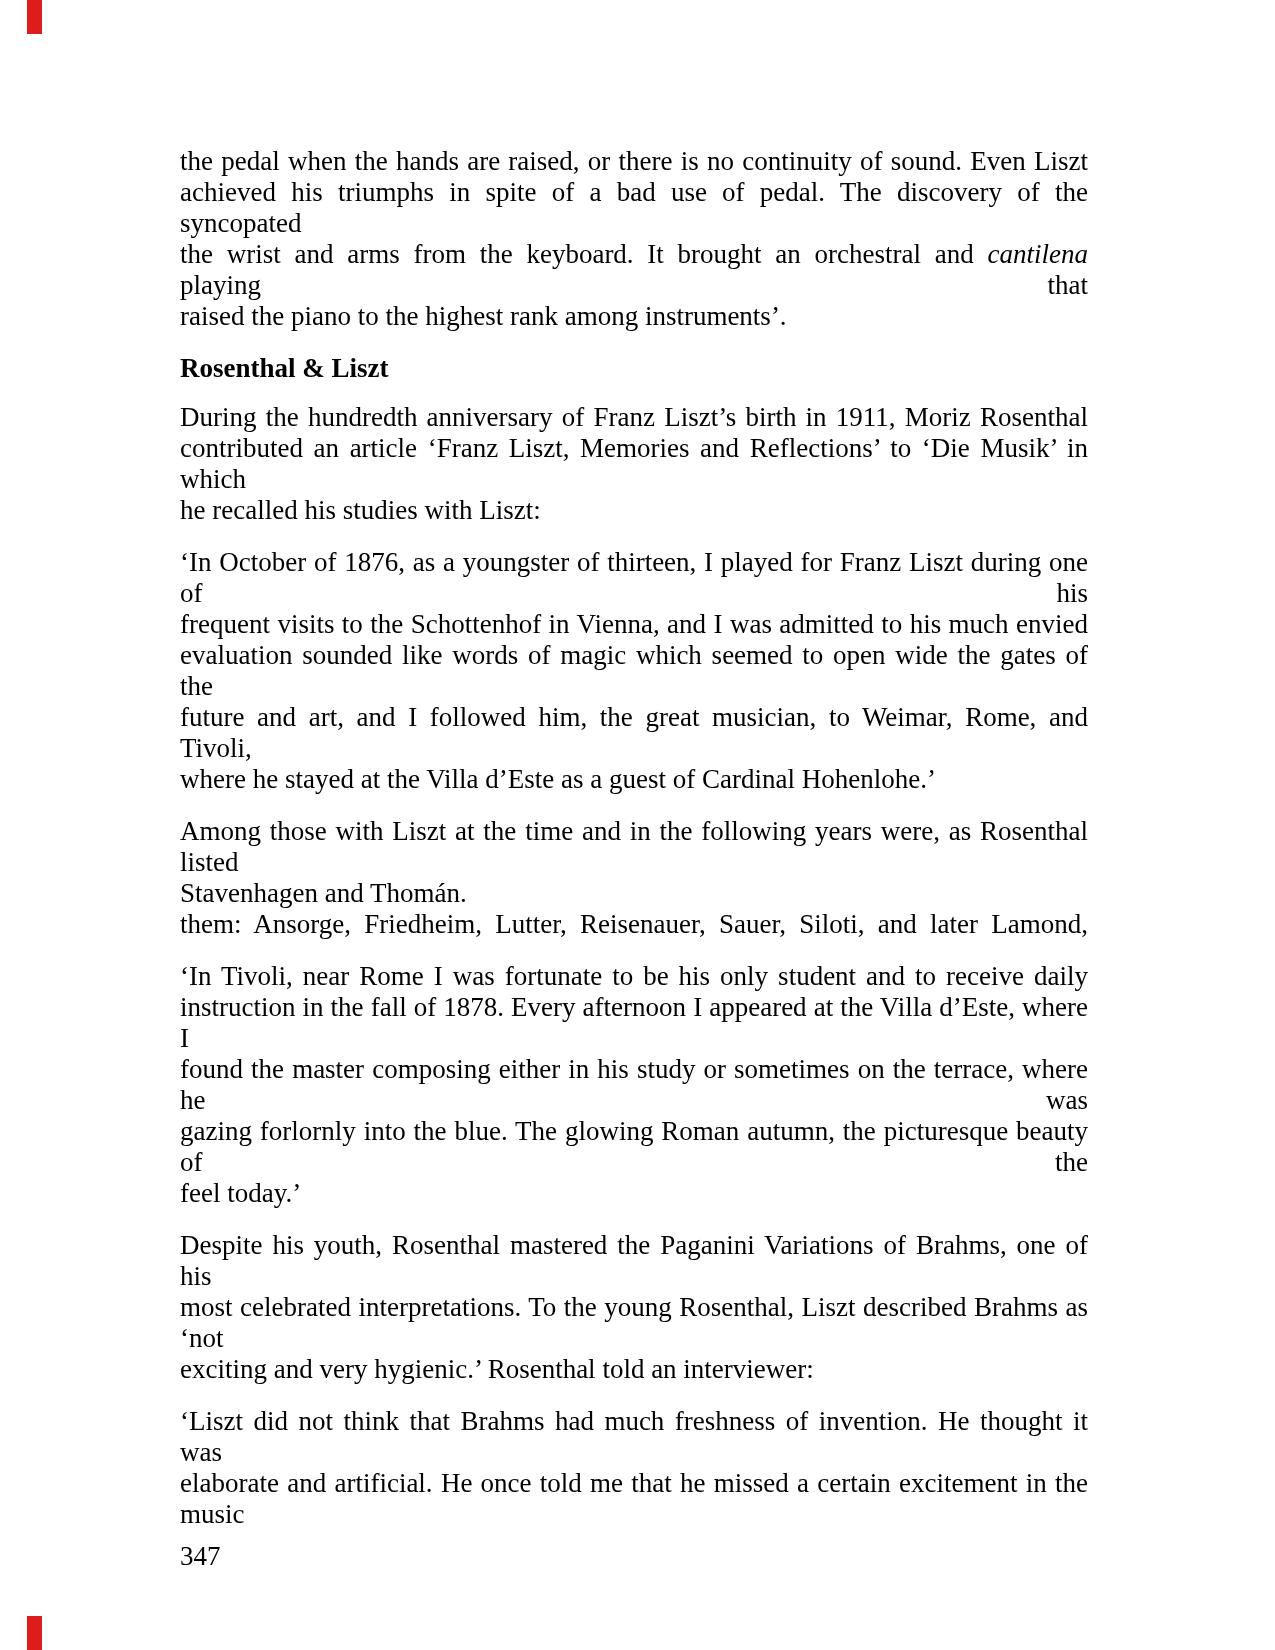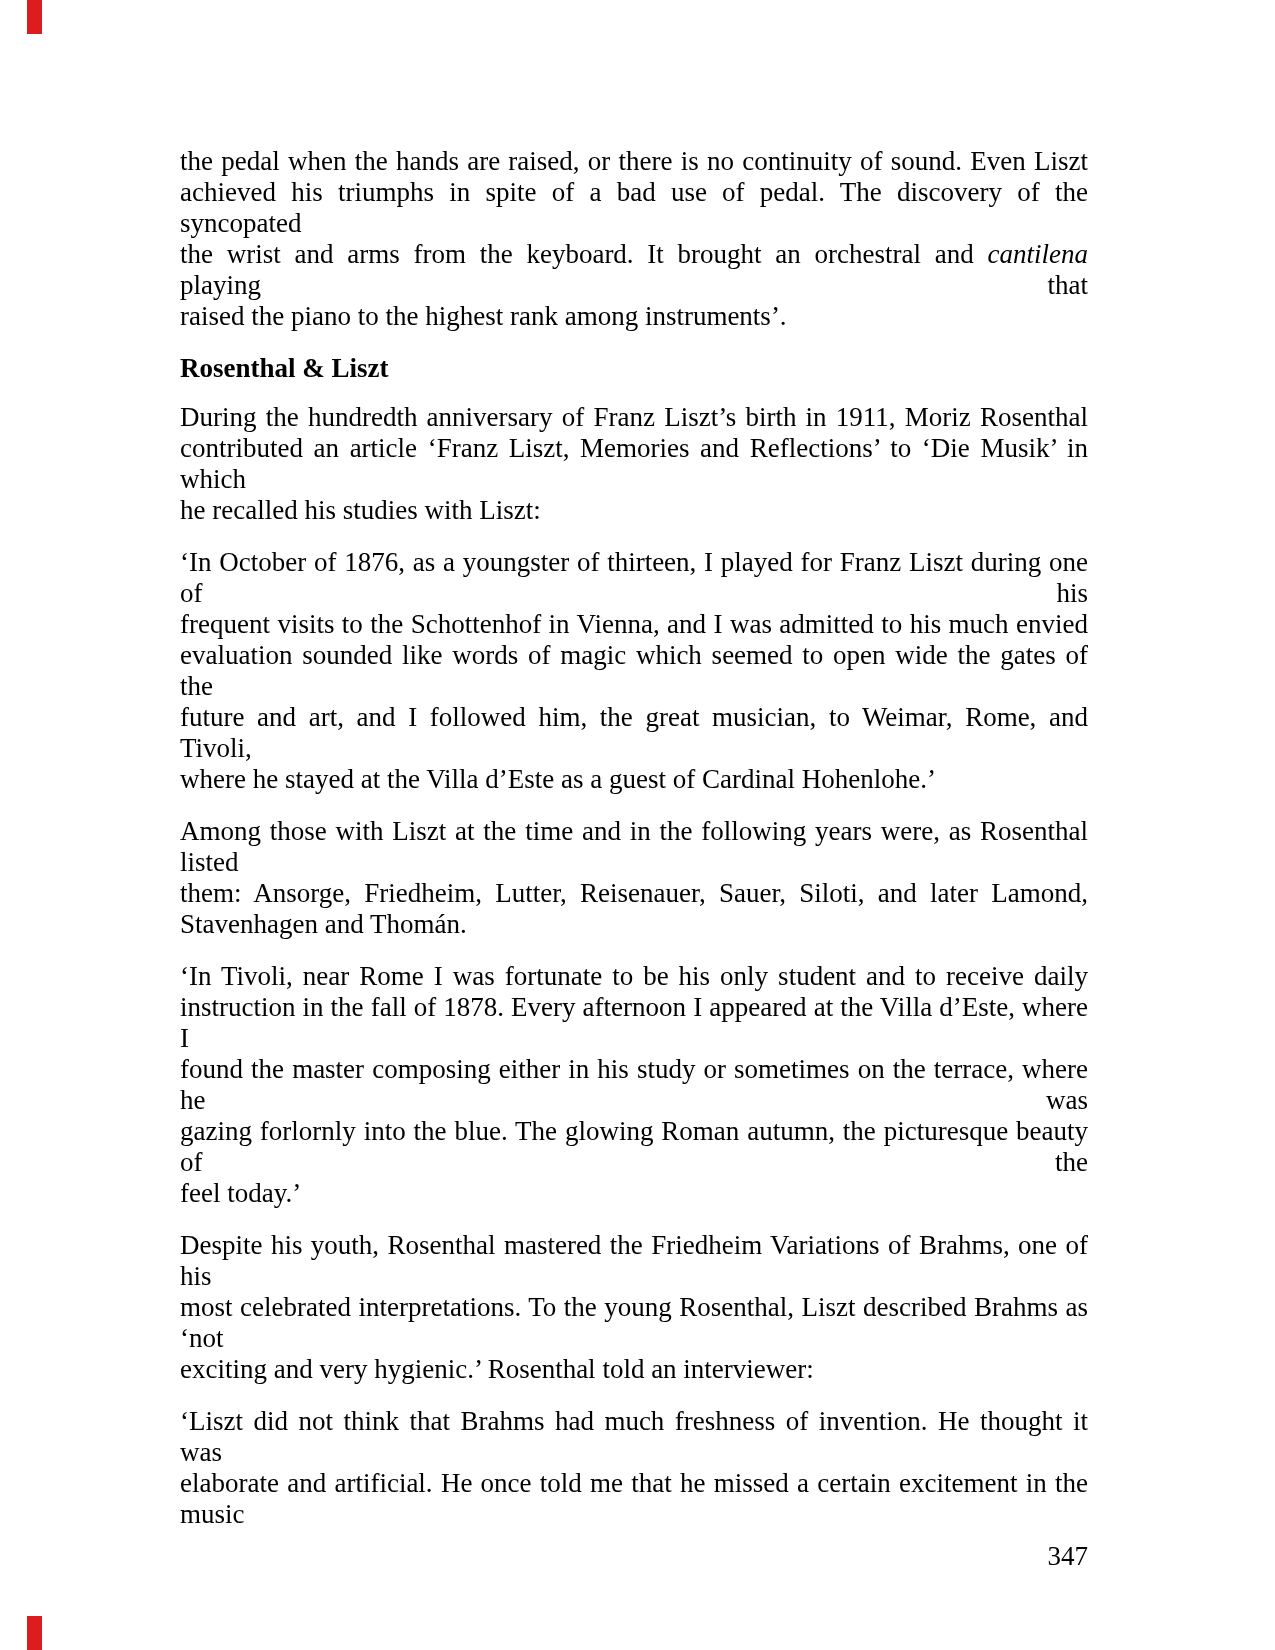--- a/index.html
+++ b/index.html
@@ -40,21 +40,21 @@
     text-align-last: left;
   }
   .line em {
     font-style: italic;
   }
   .page-footer {
     position: absolute;
     left: 180px;
     top: 1541px;
     width: 908px;
-    text-align: right;
+    text-align: left;
     font-size: 27px;
     line-height: 31px;
   }
   .edge-mark {
     position: absolute;
     left: 27px;
     width: 15px;
     height: 34px;
   }
   .edge-mark.top { top: 0; }
@@ -80,32 +80,32 @@
     </div>
     <div class="para">
       <div class="line">‘In October of 1876, as a youngster of thirteen, I played for Franz Liszt during one of his</div>
       <div class="line">frequent visits to the Schottenhof in Vienna, and I was admitted to his much envied</div>
       <div class="line">evaluation sounded like words of magic which seemed to open wide the gates of the</div>
       <div class="line">future and art, and I followed him, the great musician, to Weimar, Rome, and Tivoli,</div>
       <div class="line lastline">where he stayed at the Villa d’Este as a guest of Cardinal Hohenlohe.’</div>
     </div>
     <div class="para">
       <div class="line">Among those with Liszt at the time and in the following years were, as Rosenthal listed</div>
+      <div class="line lastline">Stavenhagen and Thomán.</div>
       <div class="line">them:  Ansorge, Friedheim, Lutter, Reisenauer, Sauer, Siloti, and later Lamond,</div>
-      <div class="line lastline">Stavenhagen and Thomán.</div>
     </div>
     <div class="para">
       <div class="line">‘In Tivoli, near Rome I was fortunate to be his only student and to receive daily</div>
       <div class="line">instruction in the fall of 1878.  Every afternoon I appeared at the Villa d’Este, where I</div>
       <div class="line">found the master composing either in his study or sometimes on the terrace, where he was</div>
       <div class="line">gazing forlornly into the blue.  The glowing Roman autumn, the picturesque beauty of the</div>
       <div class="line lastline">feel today.’</div>
     </div>
     <div class="para">
-      <div class="line">Despite his youth, Rosenthal mastered the Friedheim Variations of Brahms, one of his</div>
+      <div class="line">Despite his youth, Rosenthal mastered the Paganini Variations of Brahms, one of his</div>
       <div class="line">most celebrated interpretations.  To the young Rosenthal, Liszt described Brahms as ‘not</div>
       <div class="line lastline">exciting and very hygienic.’  Rosenthal told an interviewer:</div>
     </div>
     <div class="para">
       <div class="line">‘Liszt did not think that Brahms had much freshness of invention.  He thought it was</div>
       <div class="line">elaborate and artificial.  He once told me that he missed a certain excitement in the music</div>
     </div>
   </main>
 
 <div class="page-footer">347</div>

